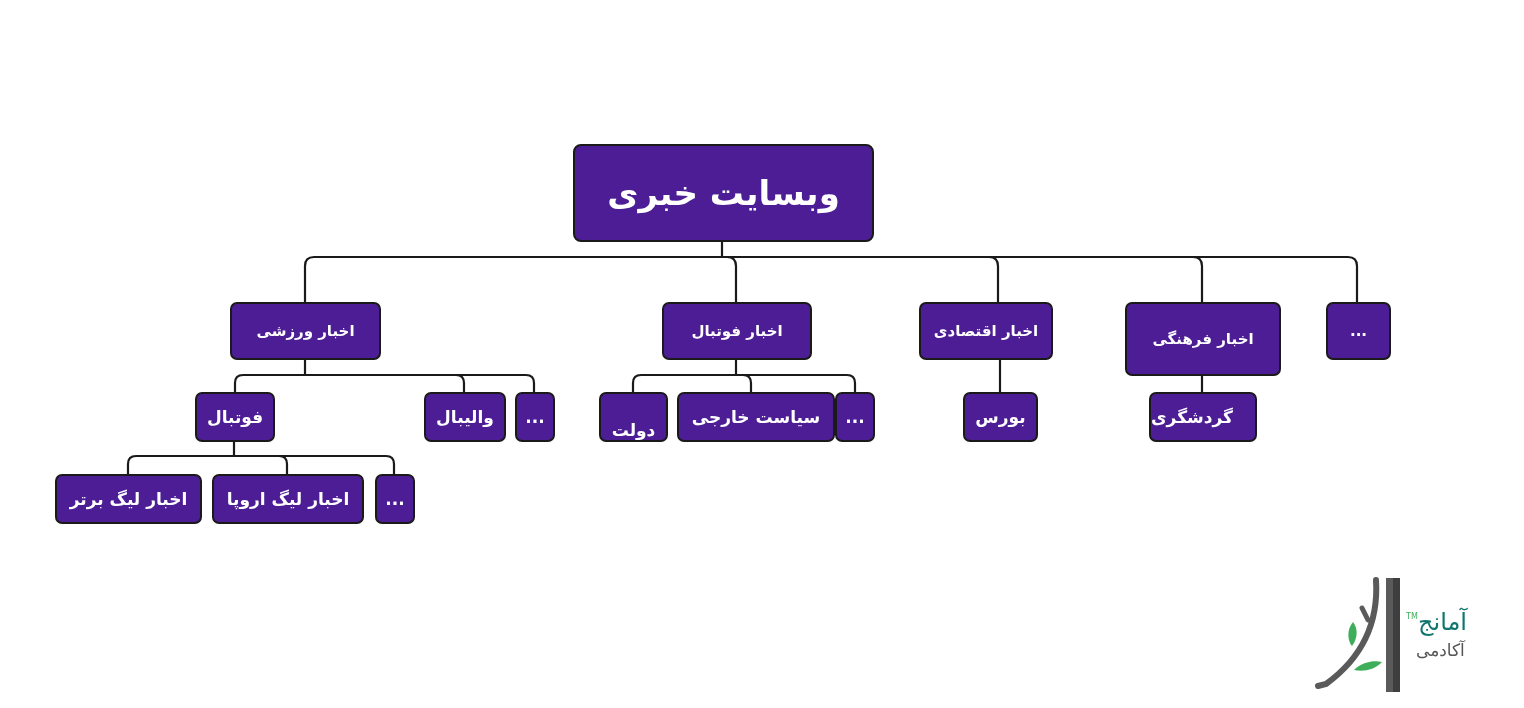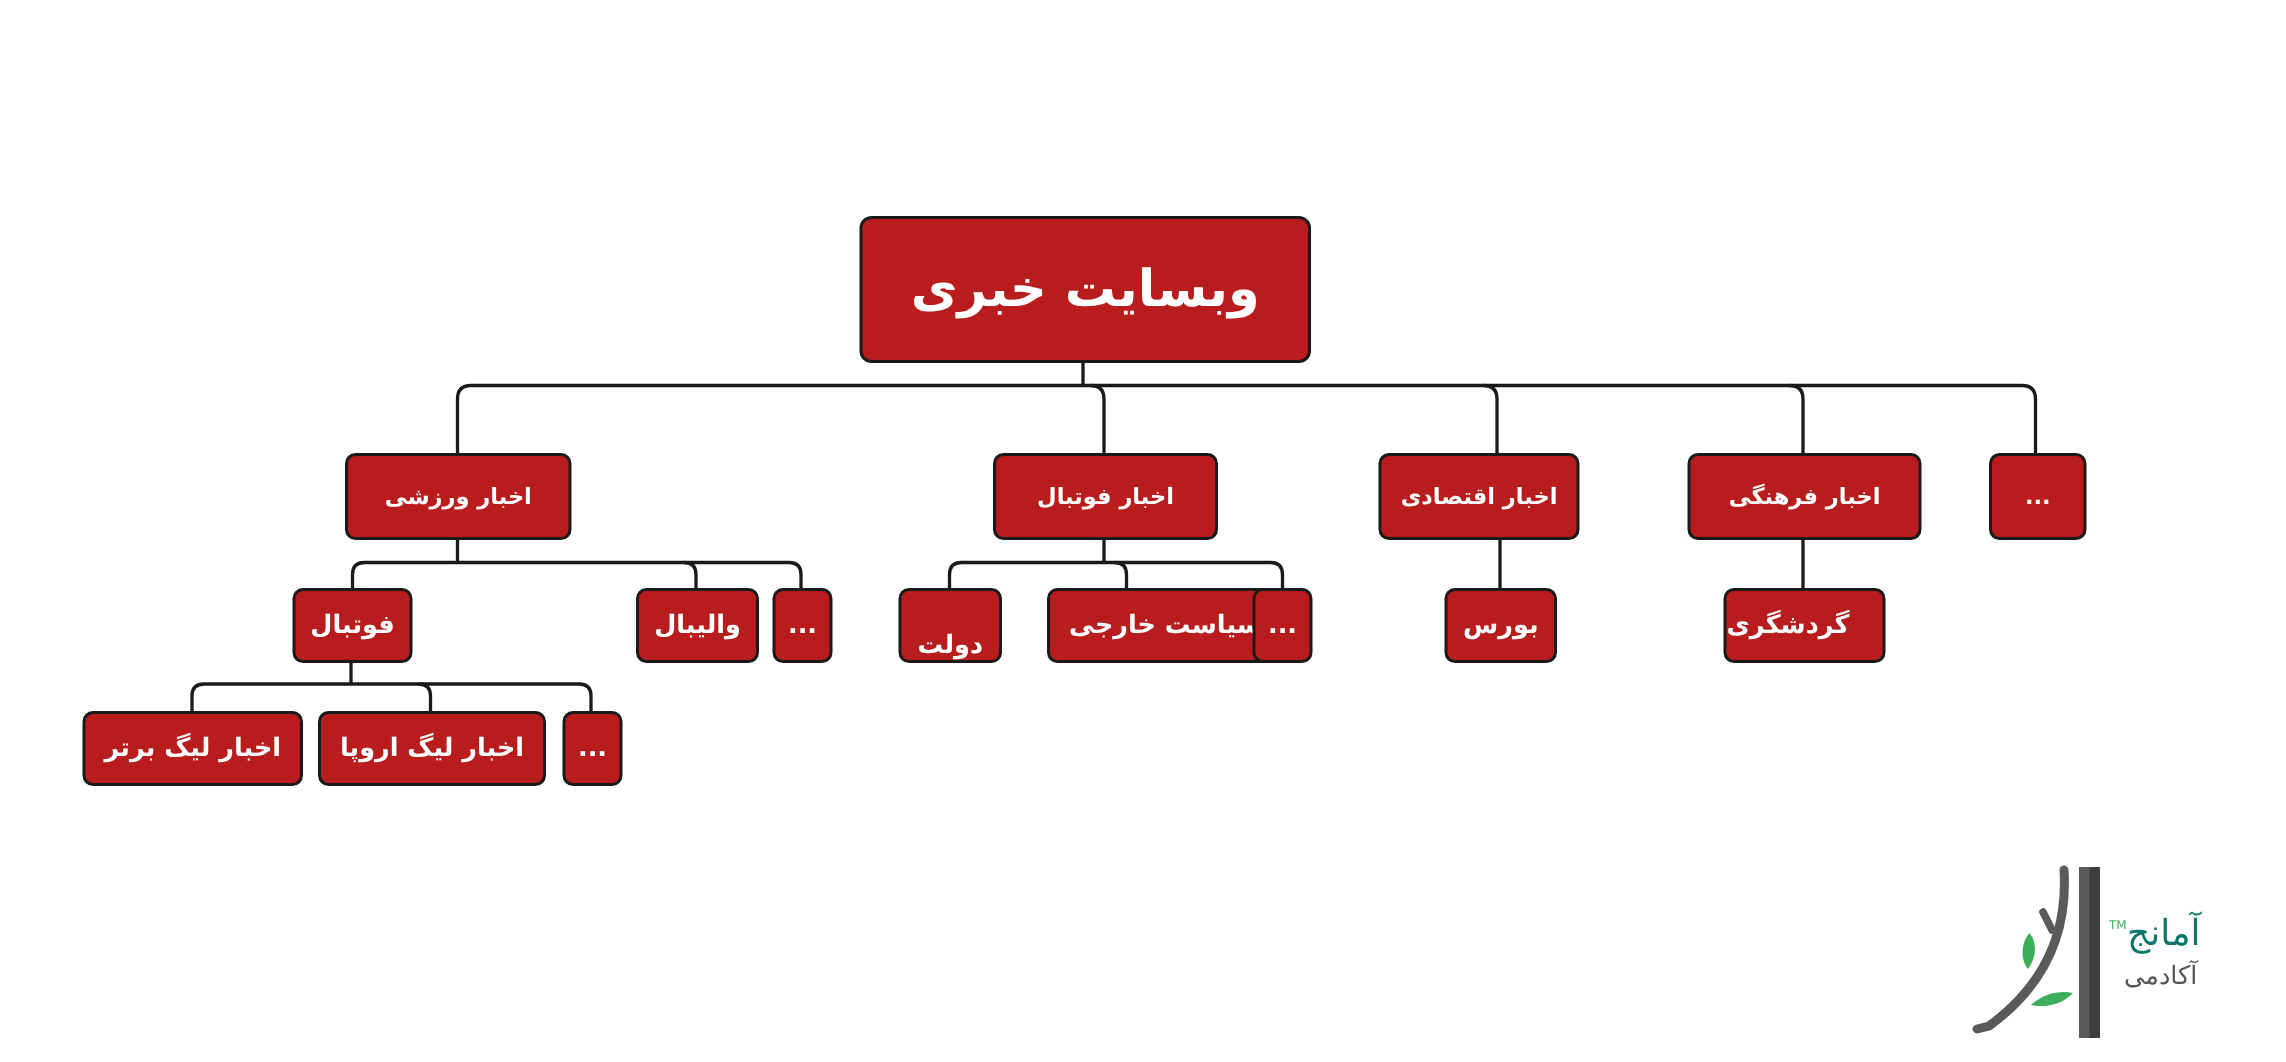--- a/index.html
+++ b/index.html
@@ -1,20 +1,20 @@
 <!DOCTYPE html>
 <html><head>
 <meta charset="utf-8">
 <style>
   html, body { margin: 0; padding: 0; background: #ffffff; }
   body { width: 1524px; height: 708px; position: relative; overflow: hidden;
          font-family: "DejaVu Sans", sans-serif; }
   .node {
     position: absolute; box-sizing: border-box;
-    background: #b91c1c; border: 2px solid #1a1a1a; border-radius: 7px;
+    background: #4c1d95; border: 2px solid #1a1a1a; border-radius: 7px;
     color: #ffffff; font-weight: bold; font-size: 15px;
     display: flex; align-items: center; justify-content: center;
     direction: rtl; white-space: nowrap;
   }
   .node.root { font-size: 34px; border-radius: 8px; }
   .node.l3 { font-size: 17px; }
   svg.lines { position: absolute; left: 0; top: 0; }
   .logo { position: absolute; left: 1312px; top: 572px; width: 200px; height: 125px; }
   .logo-title { position: absolute; left: 1418px; top: 610px; font-size: 24px; color: #0f766e;
                 font-family: "DejaVu Sans", sans-serif; direction: rtl; line-height: 1; }
@@ -58,41 +58,41 @@
 
 <div class="node" style="left:230px;top:302px;width:151px;height:58px;">
   <span>اخبار ورزشی</span>
 </div>
 <div class="node" style="left:662px;top:302px;width:150px;height:58px;">
   <span>اخبار فوتبال</span>
 </div>
 <div class="node" style="left:919px;top:302px;width:134px;height:58px;">
   <span>اخبار اقتصادی</span>
 </div>
-<div class="node" style="left:1125px;top:302px;width:156px;height:58px;">
+<div class="node" style="left:1125px;top:302px;width:156px;height:74px;">
   <span>اخبار فرهنگی</span>
 </div>
 <div class="node" style="left:1326px;top:302px;width:65px;height:58px;">
   <span>...</span>
 </div>
 
 <div class="node l3" style="left:195px;top:392px;width:80px;height:50px;">
   <span>فوتبال</span>
 </div>
 <div class="node l3" style="left:424px;top:392px;width:82px;height:50px;">
   <span>والیبال</span>
 </div>
 <div class="node l3" style="left:515px;top:392px;width:40px;height:50px;">
   <span>...</span>
 </div>
 
 <div class="node l3" style="left:599px;top:392px;width:69px;height:50px;align-items:flex-end;">
   <span>دولت</span>
 </div>
-<div class="node l3" style="left:698px;top:392px;width:158px;height:50px;text-align:right;">
+<div class="node l3" style="left:677px;top:392px;width:158px;height:50px;text-align:right;">
   <span>سیاست خارجی</span>
 </div>
 <div class="node l3" style="left:835px;top:392px;width:40px;height:50px;">
   <span>...</span>
 </div>
 
 <div class="node l3" style="left:963px;top:392px;width:75px;height:50px;">
   <span>بورس</span>
 </div>
 <div class="node l3" style="left:1149px;top:392px;width:108px;height:50px;justify-content:flex-end;">

